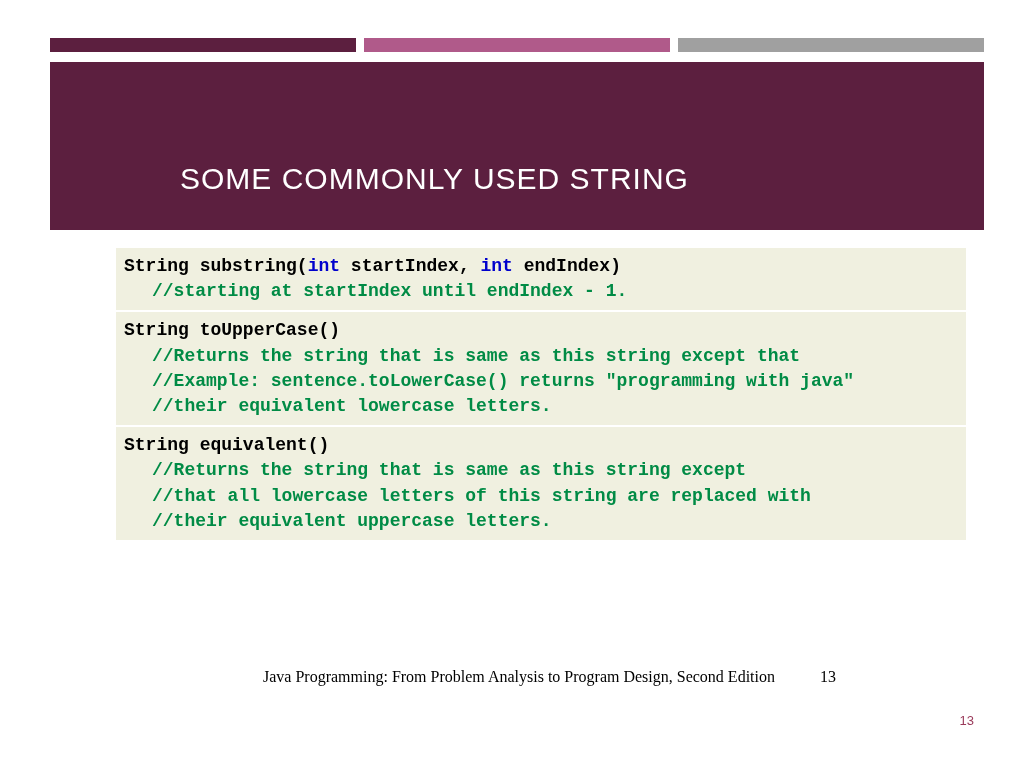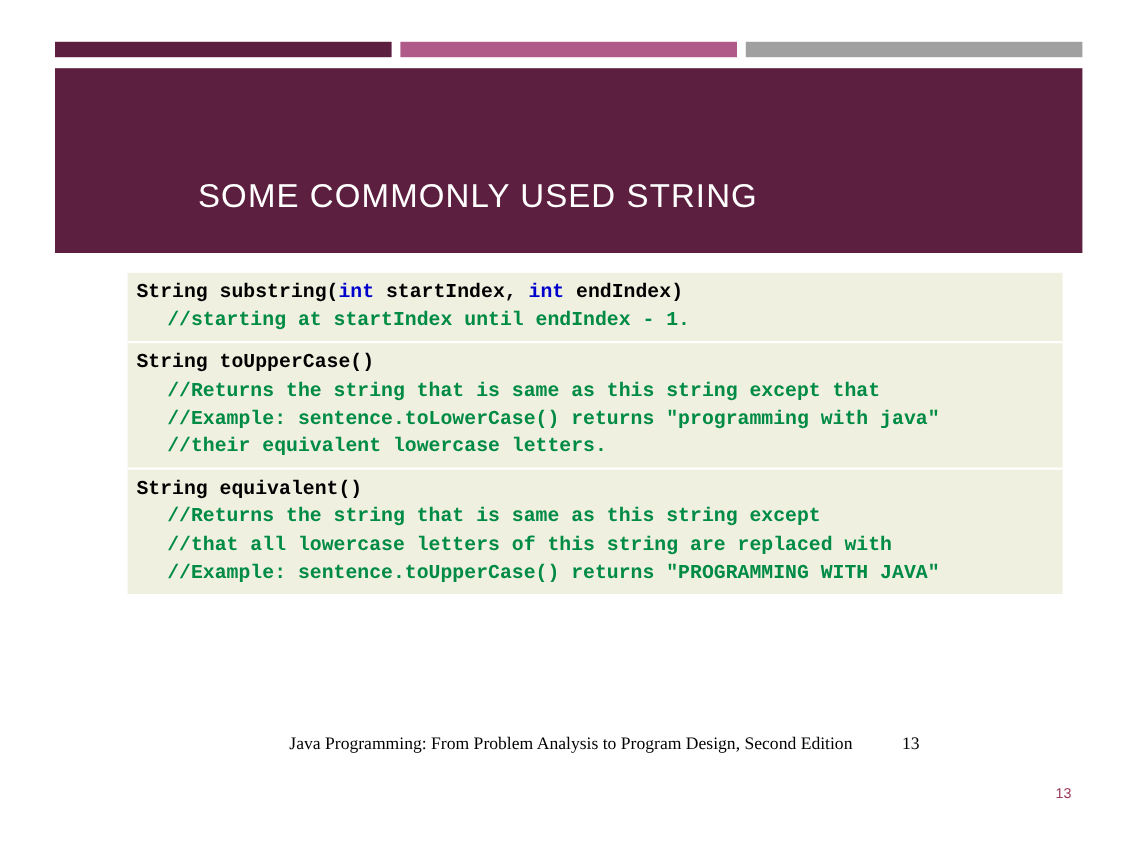--- a/index.html
+++ b/index.html
@@ -118,20 +118,20 @@
     <div class="sig-line"><span class="t-black">String </span><span class="t-black" style="font-weight:bold">toUpperCase</span><span class="t-black">(</span><span class="t-black">)</span></div>
     <div class="t-green indent">//Returns the string that is same as this string except that</div>
     <div class="t-green indent">//Example: sentence.toLowerCase() returns "programming with java"</div>
     <div class="t-green indent">//their equivalent lowercase letters.</div>
   </div>
 
   <div class="code-block">
     <div class="sig-line"><span class="t-black">String </span><span class="t-black" style="font-weight:bold">equivalent</span><span class="t-black">(</span><span class="t-black">)</span></div>
     <div class="t-green indent">//Returns the string that is same as this string except</div>
     <div class="t-green indent">//that all lowercase letters of this string are replaced with</div>
-    <div class="t-green indent">//Example: sentence.toUpperCase() returns "PROGRAMMING WITH JAVA"</div>
+    <div class="t-green indent">//their equivalent uppercase letters.</div>
   </div>
 
 </div>
 
 <div class="footer-text">Java Programming: From Problem Analysis to Program Design, Second Edition</div>
 <div class="footer-page-centered">13</div>
 <div class="page-number">13</div>
 
 </body></html>

